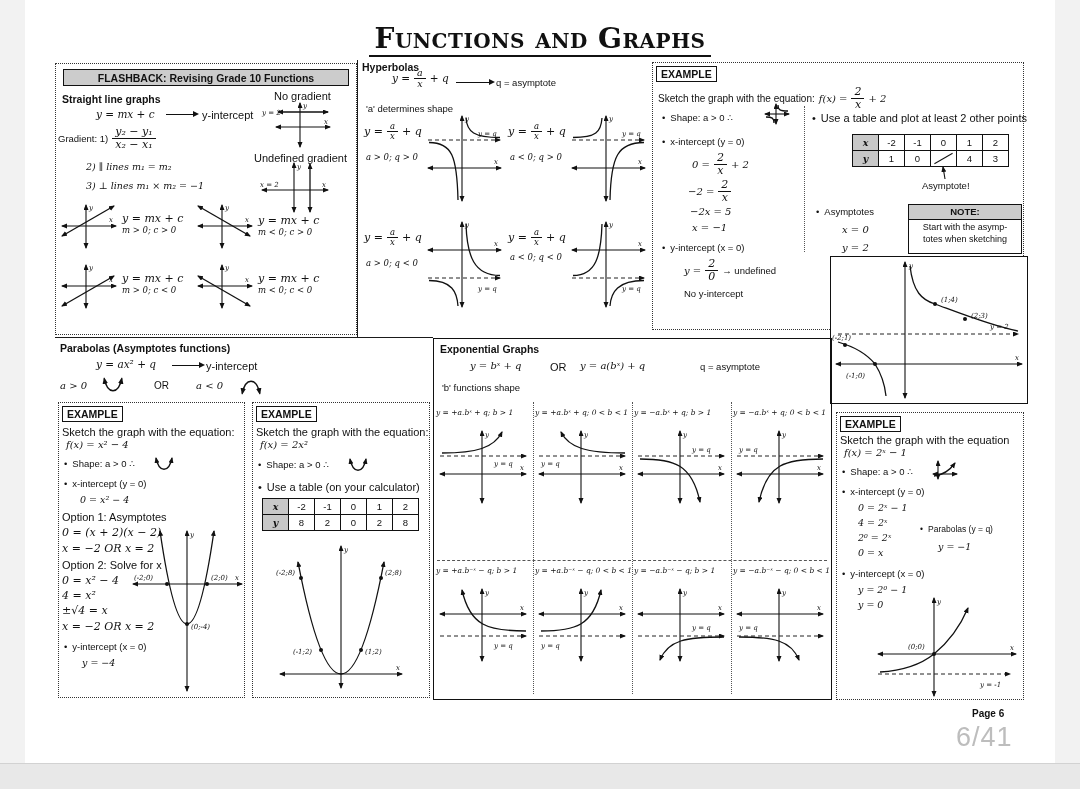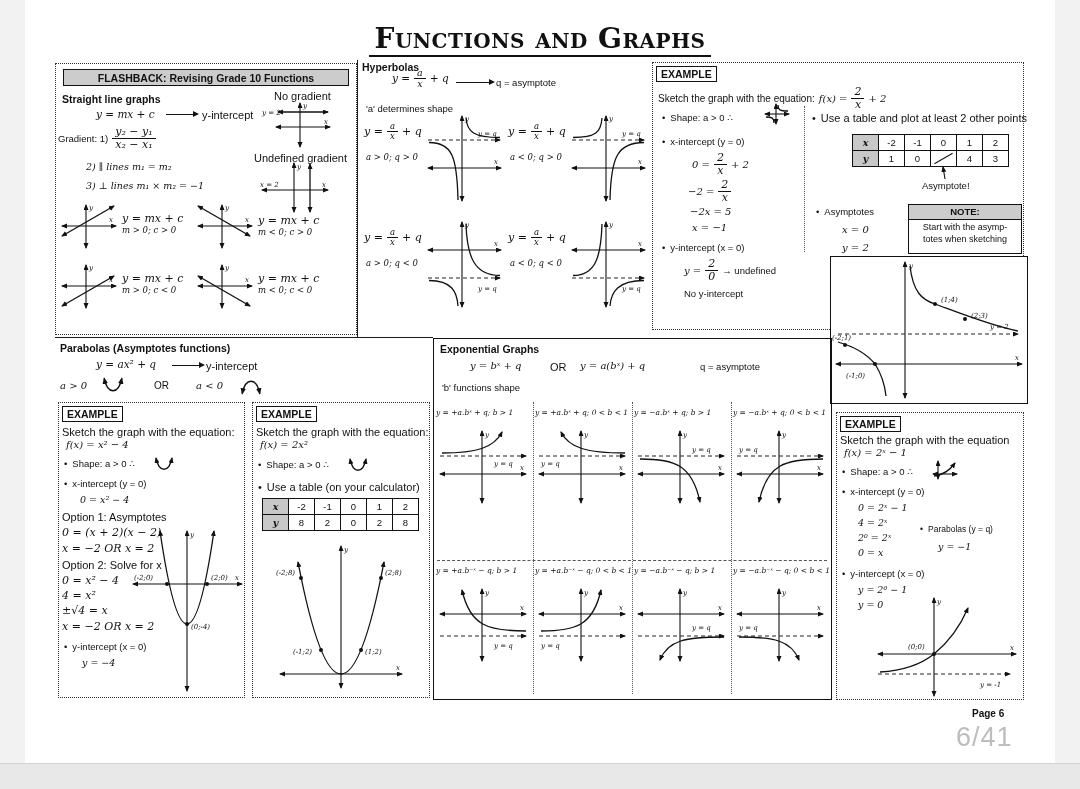--- a/index.html
+++ b/index.html
@@ -210,21 +210,21 @@
 </svg>
 
 <div class="L row" style="left:508px;top:228px">
  <span class="ser f9">y =</span>
  <span class="frac f85">
       <span class="fn">a</span>
       <span class="fd">x</span>
     </span>
  <span class="ser f9">+ q</span>
 </div>
-<div class="L ser f85" style="left:510px;top:258px">a &lt; 0; q &lt; 0</div>
+<div class="L ser f85" style="left:510px;top:252px">a &lt; 0; q &lt; 0</div>
 <svg style="left:570px;top:218px" width="78" height="92" viewBox="0 0 78 92">
  <line class="ax" x1="36" y1="89" x2="36" y2="4" marker-start="url(#ah)" marker-end="url(#ah)"></line>
     <line class="ax" x1="2" y1="32" x2="75" y2="32" marker-start="url(#ah)" marker-end="url(#ah)"></line>
  <line class="da" x1="2" y1="60" x2="74" y2="60" marker-end="url(#ah)"></line>
  <path class="cv" d="M40,88 C41,74 48,62.5 74,62.5"></path>
     <path class="cv" d="M32,6 C31,38 26,57.5 3,57.5"></path>
  <text x="52" y="73">y = q</text>
  <text x="39" y="9">y</text>
     <text x="68" y="28">x</text>
 </svg>

